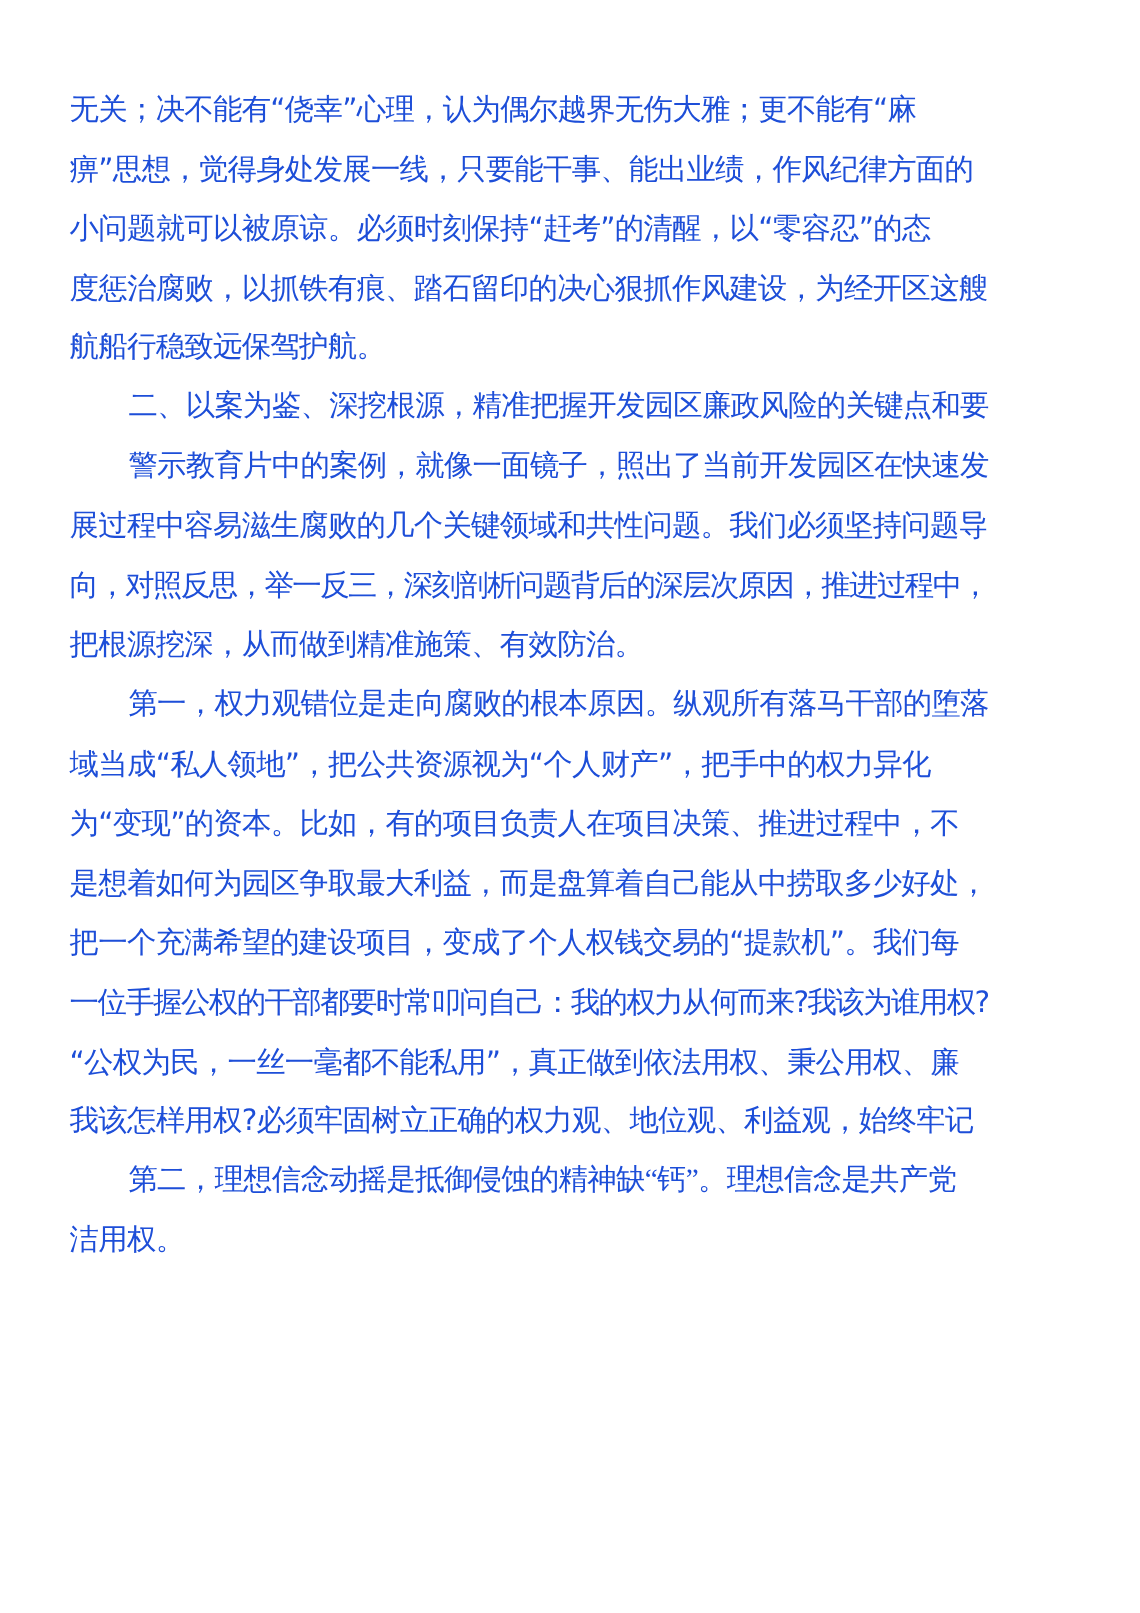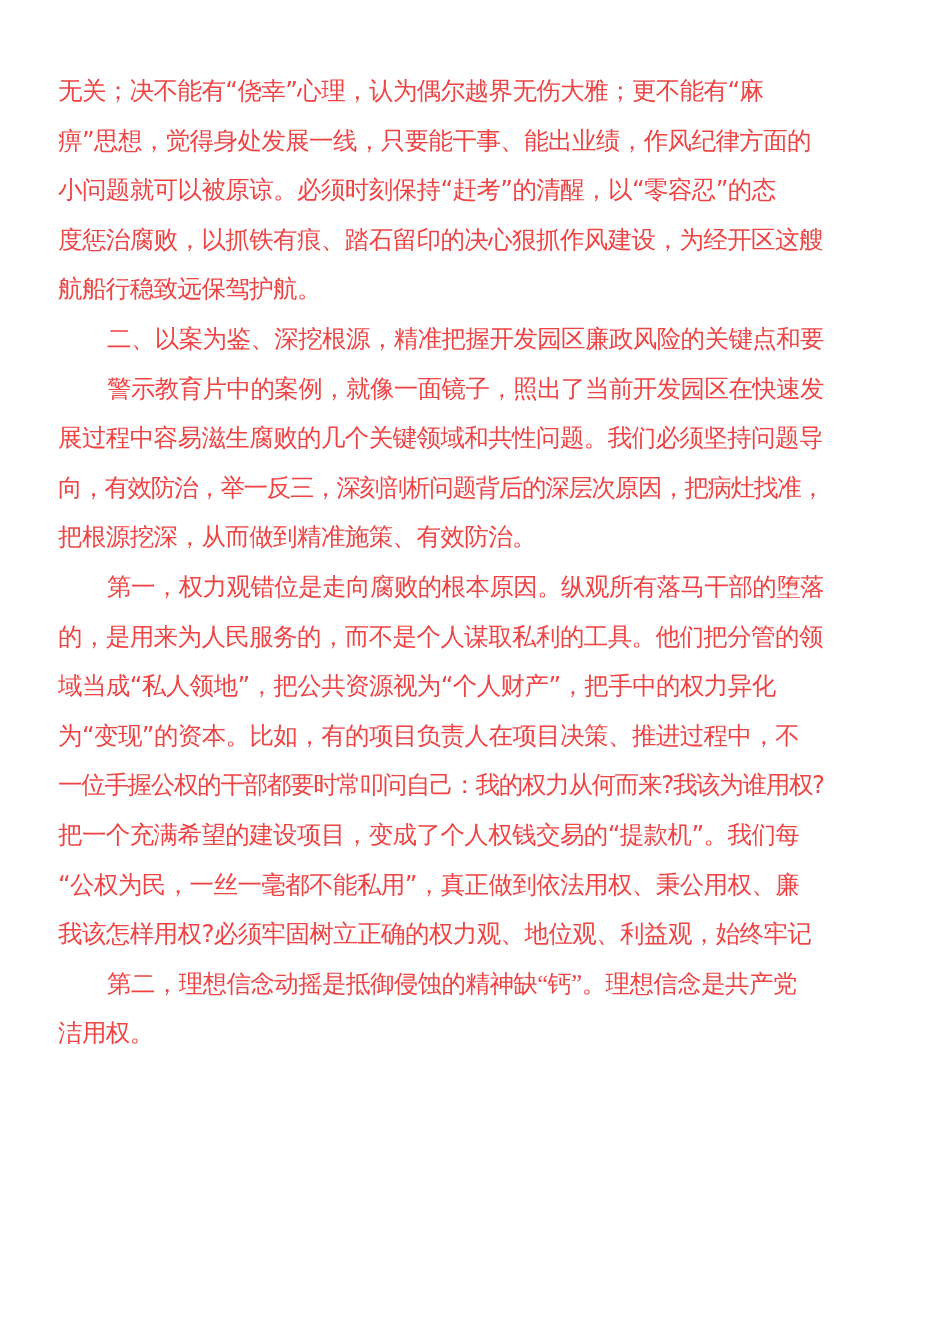--- a/index.html
+++ b/index.html
@@ -1,42 +1,42 @@
 <!DOCTYPE html>
 <html><head>
 <meta charset="utf-8">
 <style>
   html, body { margin: 0; padding: 0; background: #ffffff; }
   body { width: 950px; height: 1344px; overflow: hidden; position: relative; }
   .page {
     position: absolute; left: 58px; top: 66px; width: 840px;
     font-family: "DejaVu Sans", "Liberation Sans", sans-serif;
-    font-size: 24.5px; color: #ef4444;
+    font-size: 24.5px; color: #1d4ed8;
   }
   .line { height: 49.6px; line-height: 49.6px; white-space: nowrap; letter-spacing: -0.6px; }
   .indent { padding-left: 49px; font-family: Liberation Serif, serif; }
   .tight { letter-spacing: -1.3px; }
 </style>
 </head>
 <body>
 
 <div class="page">
   <div class="line">无关；决不能有“侥幸”心理，认为偶尔越界无伤大雅；更不能有“麻</div>
   <div class="line">痹”思想，觉得身处发展一线，只要能干事、能出业绩，作风纪律方面的</div>
   <div class="line">小问题就可以被原谅。必须时刻保持“赶考”的清醒，以“零容忍”的态</div>
   <div class="line">度惩治腐败，以抓铁有痕、踏石留印的决心狠抓作风建设，为经开区这艘</div>
   <div class="line">航船行稳致远保驾护航。</div>
   <div class="line indent">二、以案为鉴、深挖根源，精准把握开发园区廉政风险的关键点和要</div>
   <div class="line indent">警示教育片中的案例，就像一面镜子，照出了当前开发园区在快速发</div>
   <div class="line">展过程中容易滋生腐败的几个关键领域和共性问题。我们必须坚持问题导</div>
-  <div class="line tight">向，有效防治，举一反三，深刻剖析问题背后的深层次原因，把病灶找准，</div>
+  <div class="line tight">向，对照反思，举一反三，深刻剖析问题背后的深层次原因，推进过程中，</div>
   <div class="line">把根源挖深，从而做到精准施策、有效防治。</div>
   <div class="line indent">第一，权力观错位是走向腐败的根本原因。纵观所有落马干部的堕落</div>
-  <div class="line">的，是用来为人民服务的，而不是个人谋取私利的工具。他们把分管的领</div>
   <div class="line">域当成“私人领地”，把公共资源视为“个人财产”，把手中的权力异化</div>
   <div class="line">为“变现”的资本。比如，有的项目负责人在项目决策、推进过程中，不</div>
+  <div class="line">是想着如何为园区争取最大利益，而是盘算着自己能从中捞取多少好处，</div>
+  <div class="line">把一个充满希望的建设项目，变成了个人权钱交易的“提款机”。我们每</div>
   <div class="line tight">一位手握公权的干部都要时常叩问自己：我的权力从何而来?我该为谁用权?</div>
-  <div class="line">把一个充满希望的建设项目，变成了个人权钱交易的“提款机”。我们每</div>
   <div class="line">“公权为民，一丝一毫都不能私用”，真正做到依法用权、秉公用权、廉</div>
   <div class="line">我该怎样用权?必须牢固树立正确的权力观、地位观、利益观，始终牢记</div>
   <div class="line indent">第二，理想信念动摇是抵御侵蚀的精神缺“钙”。理想信念是共产党</div>
   <div class="line">洁用权。</div>
 </div>
 
 </body></html>

